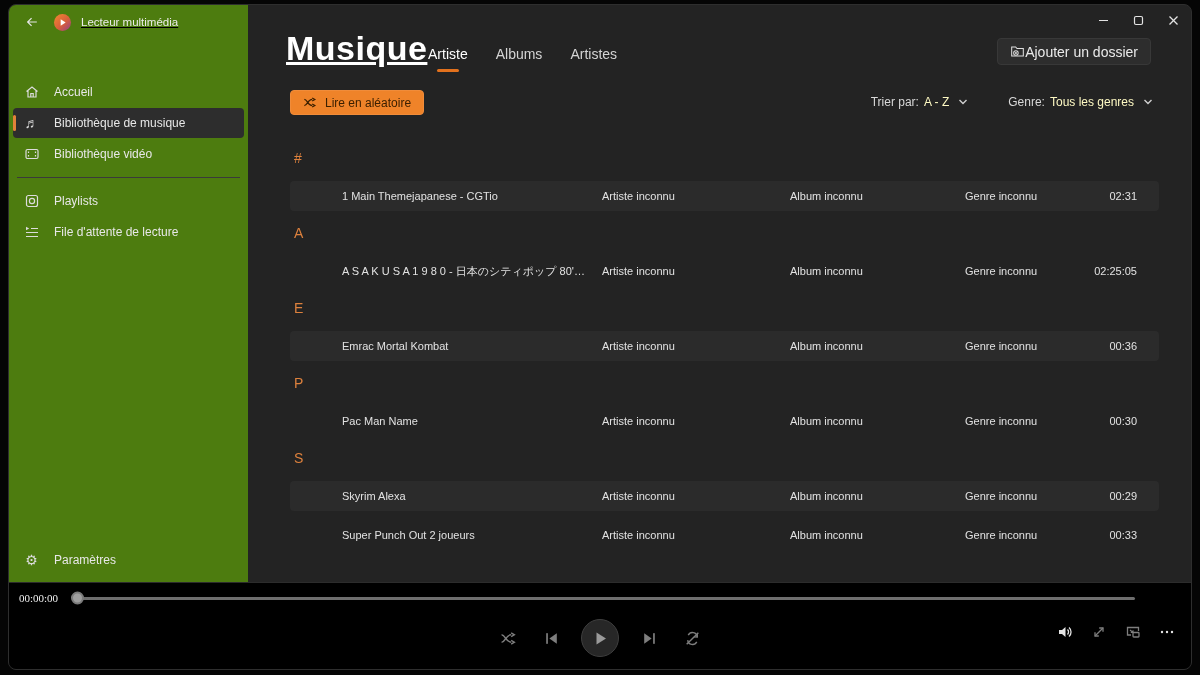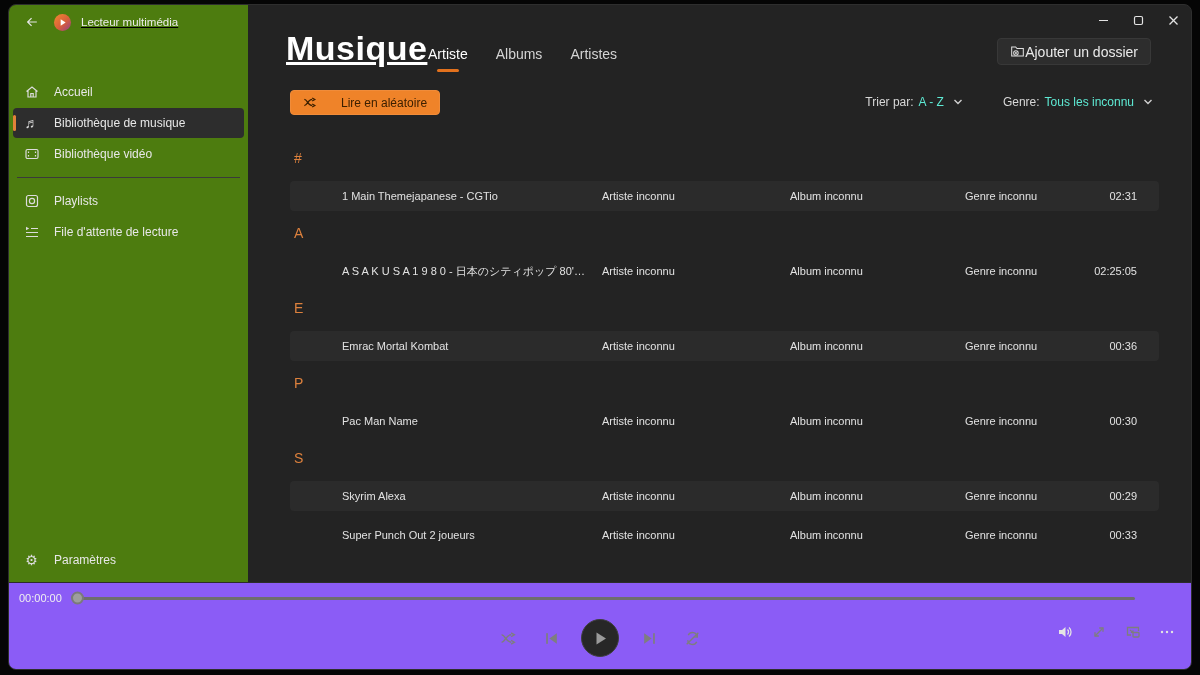--- a/index.html
+++ b/index.html
@@ -53,42 +53,42 @@
   .tab { position:relative; color:#d4d4d4; padding-bottom:10px; }
   .tab.selected { color:#fff; }
   .tab.selected::after { content:""; position:absolute; left:50%; transform:translateX(-50%);
     bottom:0; width:22px; height:3px; border-radius:2px; background:#e2711d; }
   .add-folder { position:absolute; right:40px; top:33px; height:27px; display:flex;
     align-items:center; background:#2d2d2d; border:1px solid #383838;
     border-radius:4px; padding:0 12px; color:#ebebeb; font-size:14px; }
   .add-folder svg { width:15px; height:15px; stroke:#e0e0e0; stroke-width:1.1; fill:none; }
 
   .shuffle-btn { position:absolute; left:42px; top:85px; height:25px; display:flex;
-    align-items:center; gap:24px; background:#ef8329; border-radius:4px; padding:0 12px;
+    align-items:center; gap:8px; background:#ef8329; border-radius:4px; padding:0 12px;
     color:#3c2000; font-size:12px; font-weight:400; border:1px solid #f08c3a; }
   .shuffle-btn svg { width:14px; height:13px; stroke:#3c2000; stroke-width:1.4; fill:none; }
 
   .filters { position:absolute; right:38px; top:90px; display:flex; gap:40px;
     font-size:12px; color:#d8d8d8; align-items:center; }
   .filter { display:flex; align-items:center; gap:5px; }
-  .filter .val { color:#5eead4; }
+  .filter .val { color:#fef9c3; }
   .filter svg { width:10px; height:8px; stroke:#cfcfcf; stroke-width:1.4; fill:none; margin-left:4px; }
 
   .song-list { position:absolute; left:42px; right:32px; top:131px; }
   .group-letter { color:#dd813d; font-size:14px; margin:14px 0 15px 4px; height:16px; }
   .song-row { display:grid; grid-template-columns:52px 260px 188px 175px 1fr 70px;
     align-items:center; height:30px; border-radius:4px; color:#e2e2e2; font-size:11px;
     padding-right:12px; margin-bottom:9px; }
   .song-row.alt { background:#2b2b2b; }
   .song-row .dur { text-align:right; }
   .song-row .cell { white-space:nowrap; overflow:hidden; text-overflow:ellipsis; padding-right:10px; }
 
   
   .playerbar { position:absolute; left:0; bottom:0; width:100%; height:87px;
-    background:#8b5cf6; border-top:1px solid #2c2c2c; }
+    background:#000000; border-top:1px solid #2c2c2c;font-family:Liberation Serif, serif; }
   .seek-row { position:absolute; left:10px; right:56px; top:6px; height:18px;
     display:flex; align-items:center; }
   .time-elapsed { width:46px; color:#f0f0f0; font-size:11px; }
   .seek-track { position:relative; flex:1; height:3px; background:#6e6e6e; border-radius:2px; margin-left:8px; }
   .seek-thumb { position:absolute; left:-2px; top:50%; transform:translateY(-50%);
     width:13px; height:13px; border-radius:50%; background:#9e9e9e; border:2px solid #7a7a7a; }
 
   .transport { position:absolute; left:50%; transform:translateX(-50%); top:36px;
     display:flex; align-items:center; gap:17px; }
   .t-btn { width:26px; height:26px; display:flex; align-items:center; justify-content:center; }
@@ -230,21 +230,21 @@
     <div class="filters">
       <div class="filter">
         <span>Trier par:</span>
         <span class="val">A - Z</span>
         <svg viewBox="0 0 10 8">
             <polyline points="1.5,2 5,5.5 8.5,2"></polyline>
           </svg>
       </div>
       <div class="filter">
         <span>Genre:</span>
-        <span class="val">Tous les inconnu</span>
+        <span class="val">Tous les genres</span>
         <svg viewBox="0 0 10 8">
             <polyline points="1.5,2 5,5.5 8.5,2"></polyline>
           </svg>
       </div>
     </div>
 
     <div class="song-list">
         <div class="group-letter">#</div>
         <div class="song-row alt">
           <span class="cell"></span>

